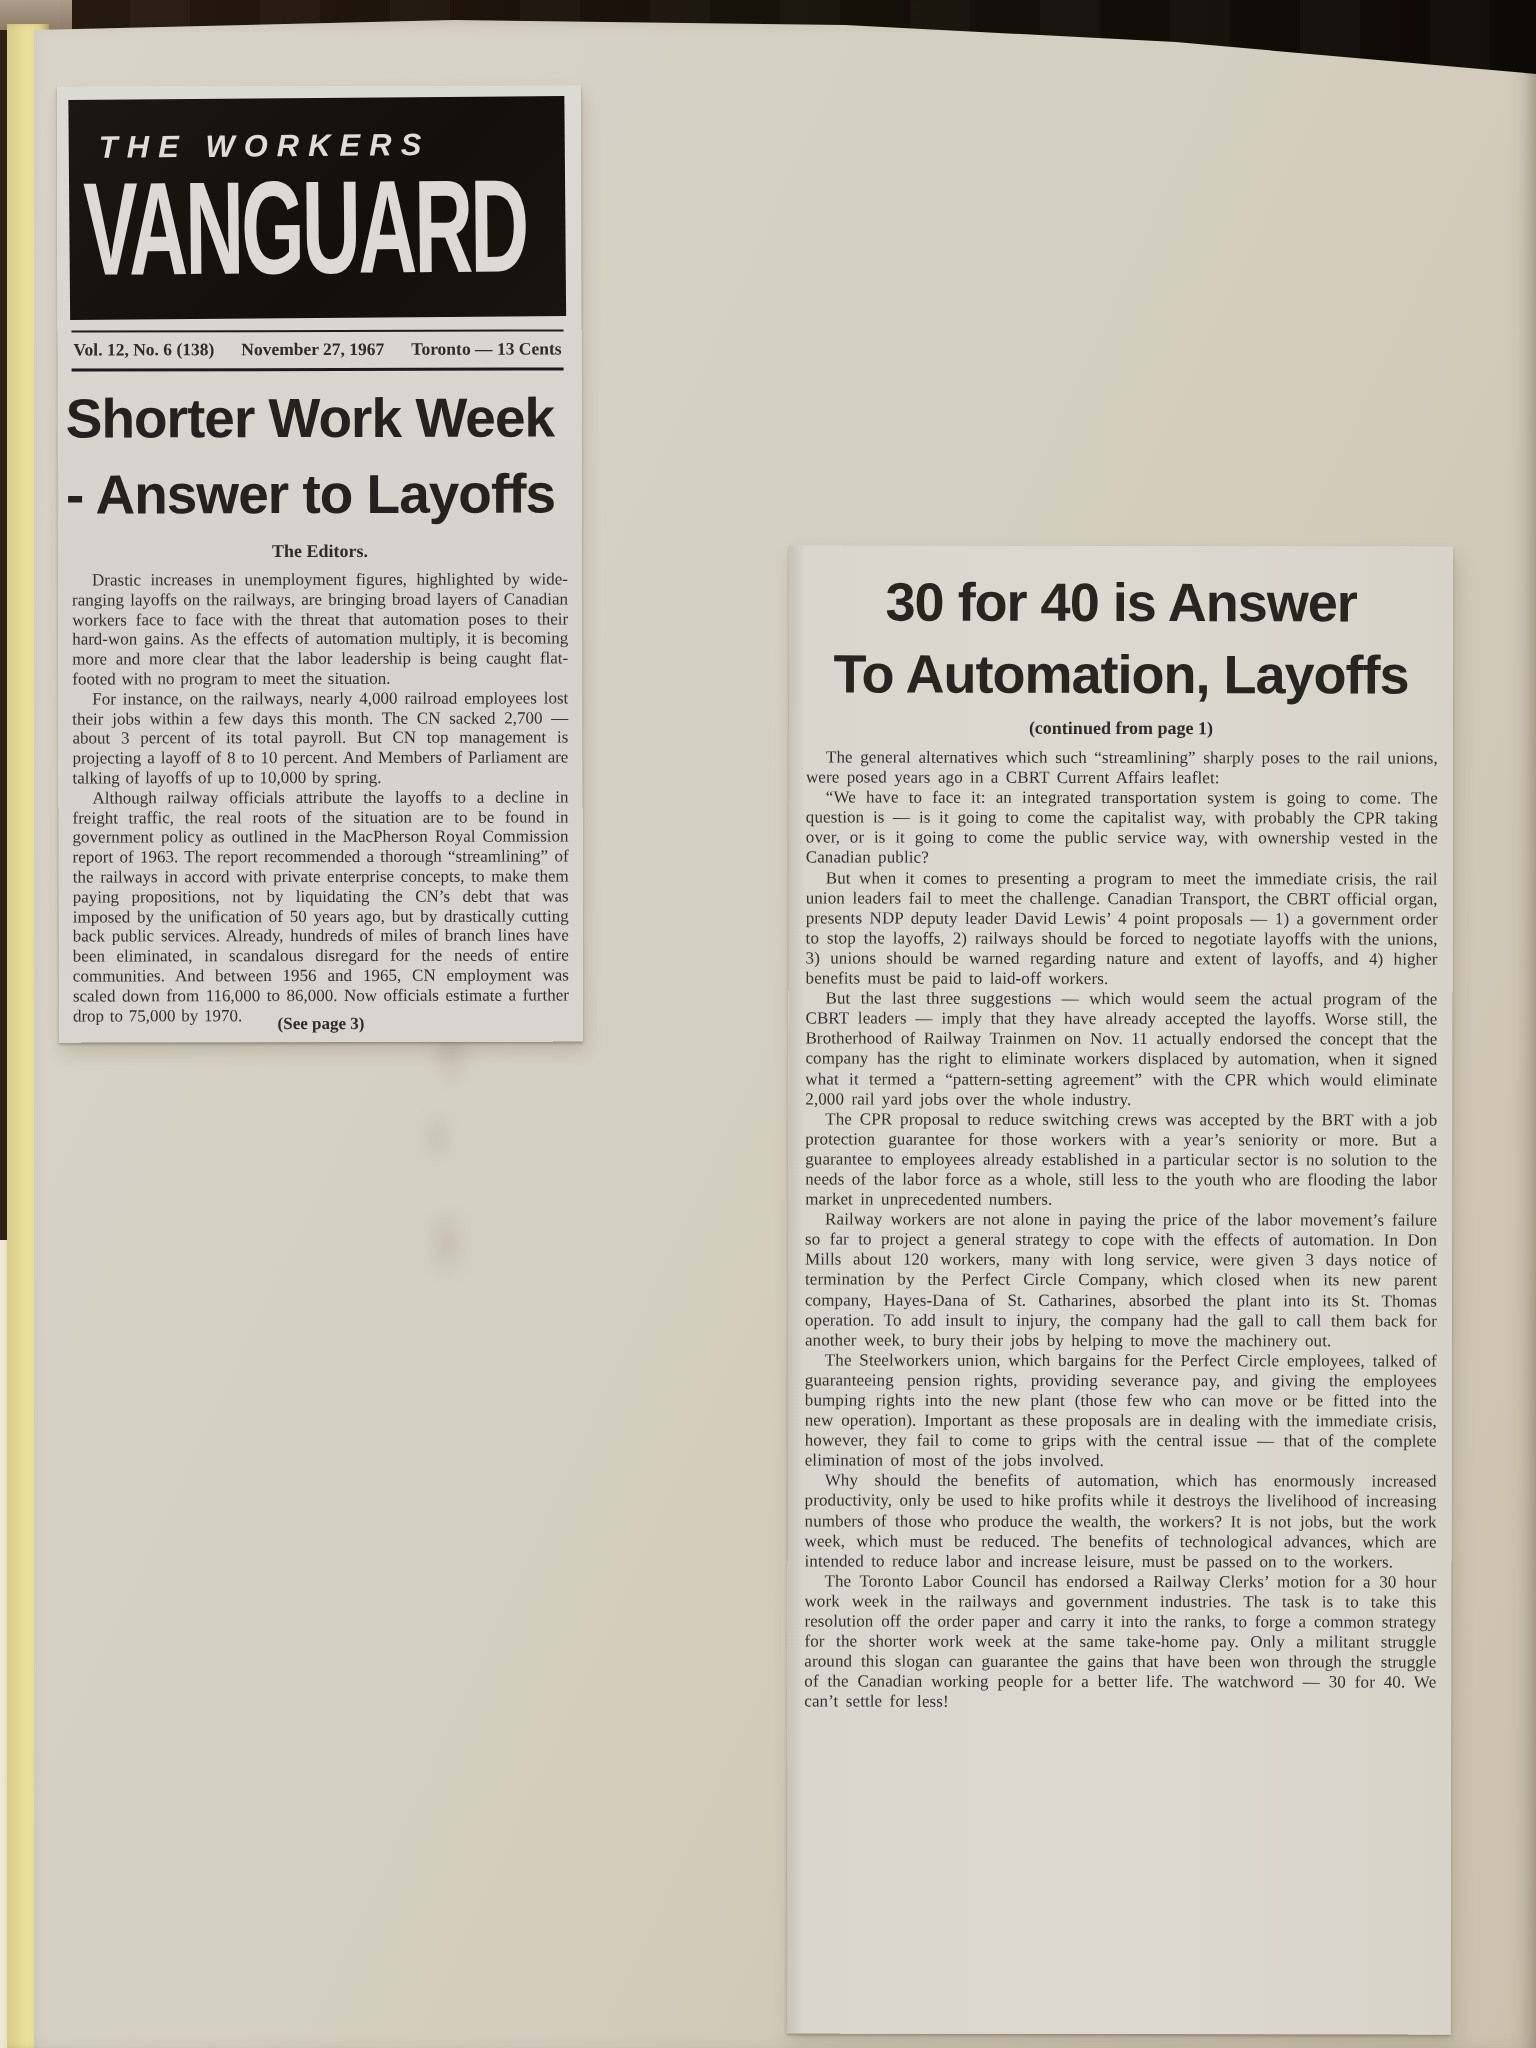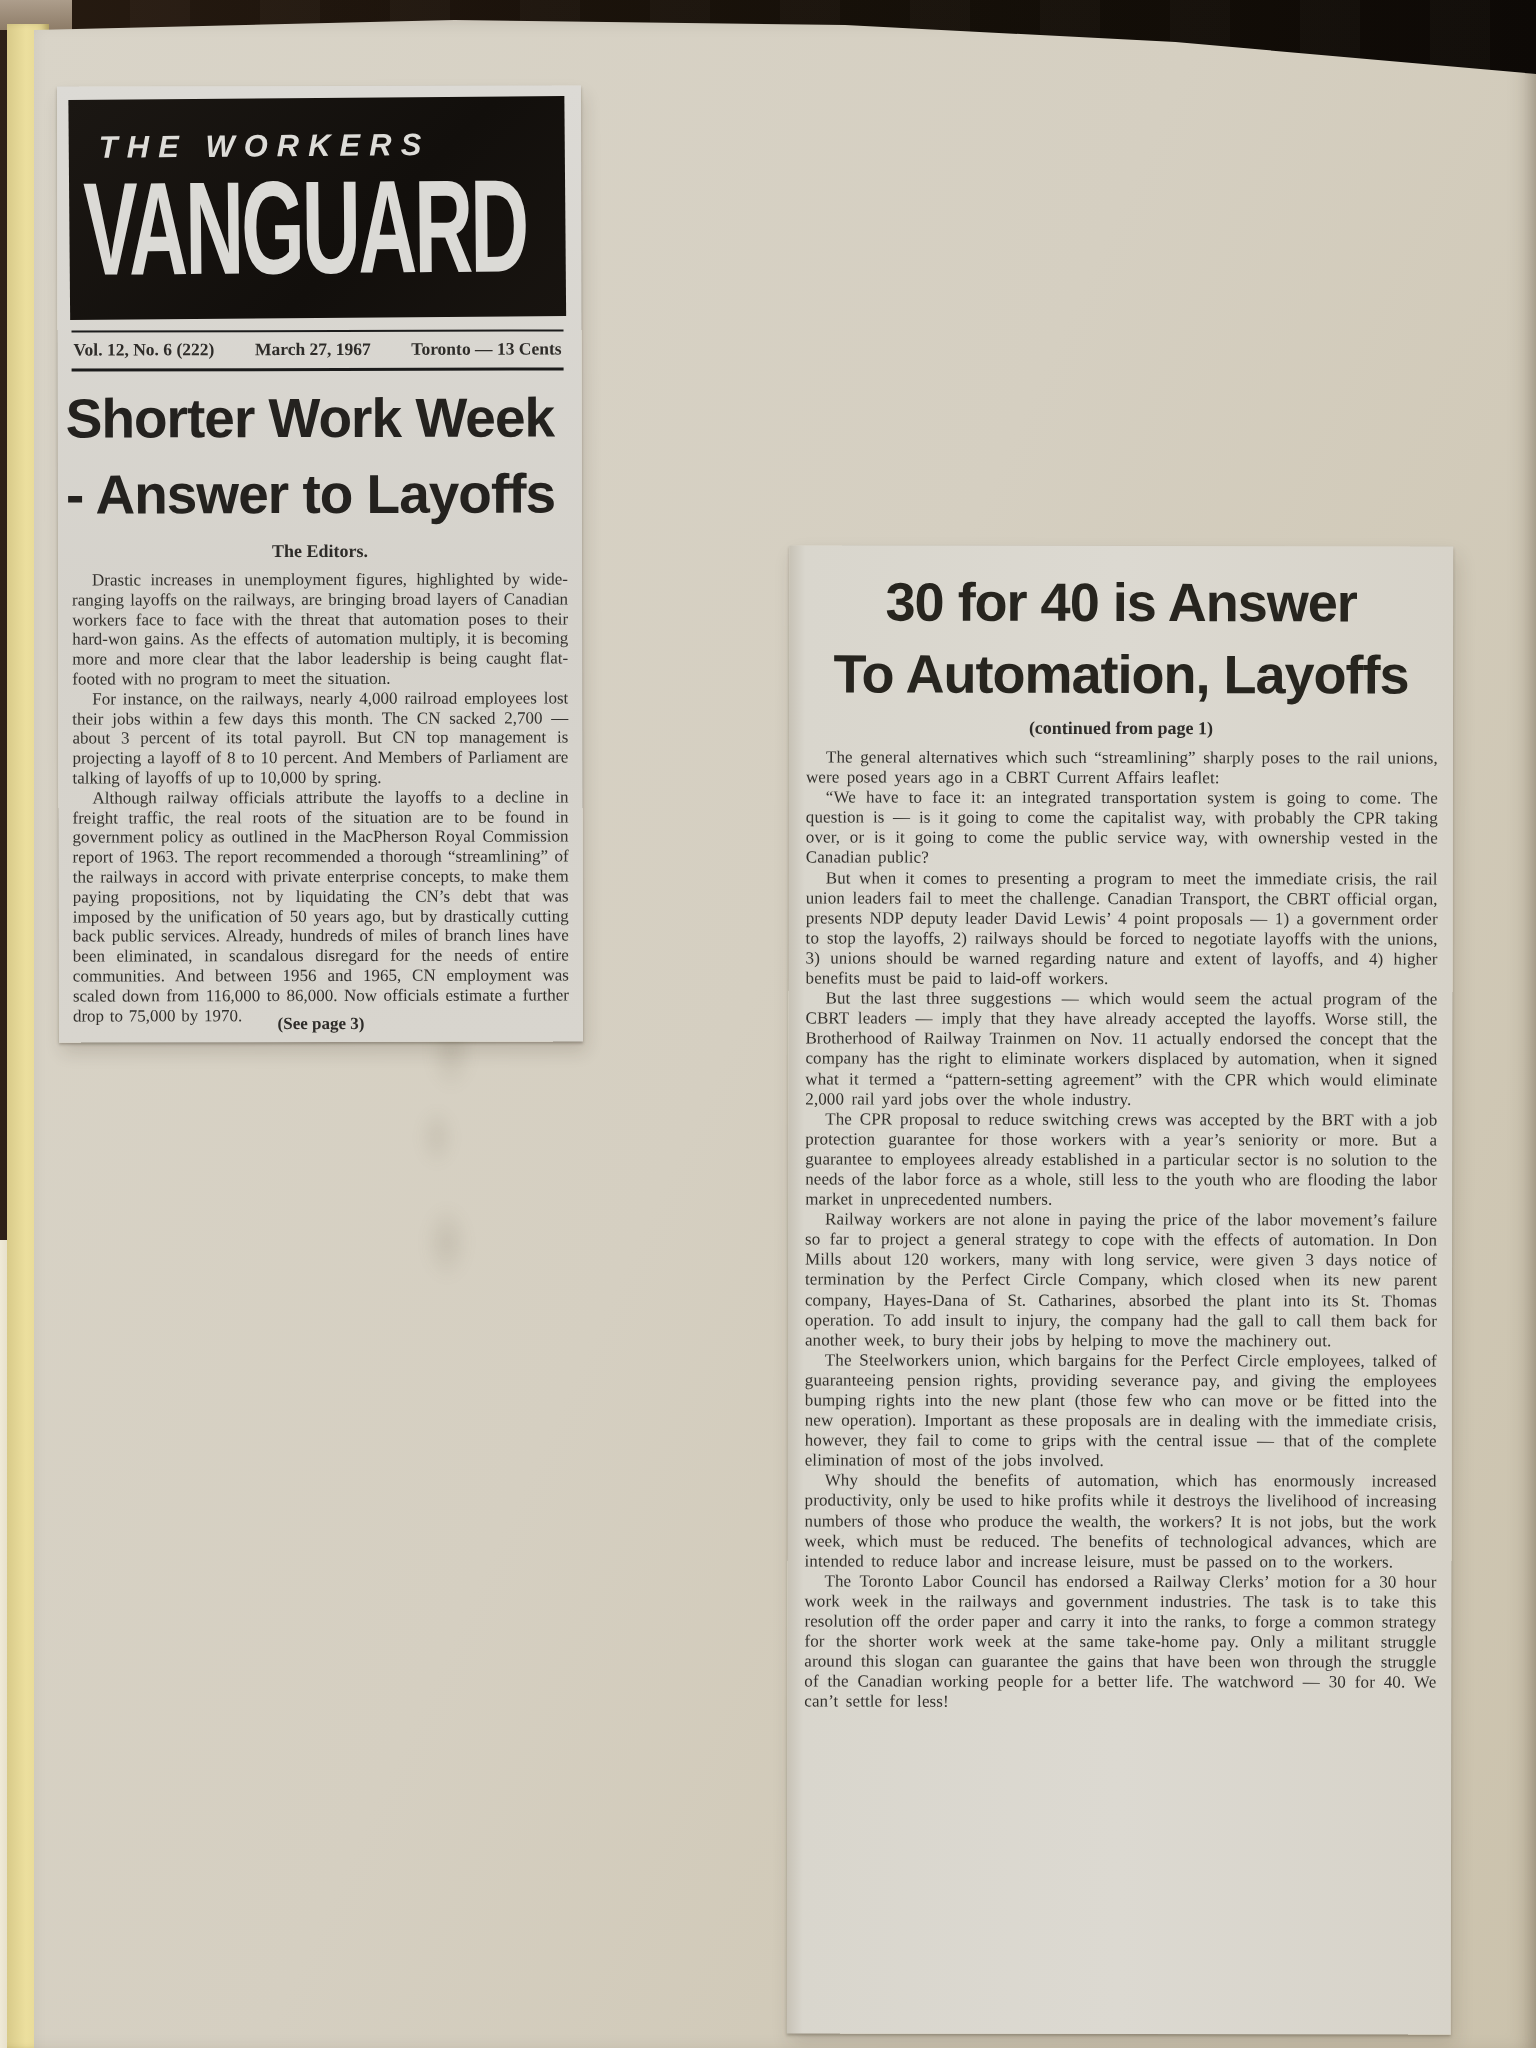--- a/index.html
+++ b/index.html
@@ -134,22 +134,22 @@
 <div class="page">
   <div class="bleed"></div>
 
   <article class="clip clip-left">
     <header class="masthead">
       <div class="kicker">THE WORKERS</div>
       <div class="mast-title">VANGUARD</div>
     </header>
 
     <div class="dateline">
-      <span>Vol. 12, No. 6 (222)</span>
-      <span>March 27, 1967</span>
+      <span>Vol. 12, No. 6 (138)</span>
+      <span>November 27, 1967</span>
       <span>Toronto — 13 Cents</span>
     </div>
 
     <h1 class="headline-left">
       <span>Shorter Work Week</span>
       <span>- Answer to Layoffs</span>
     </h1>
 
     <div class="byline">The Editors.</div>
 

